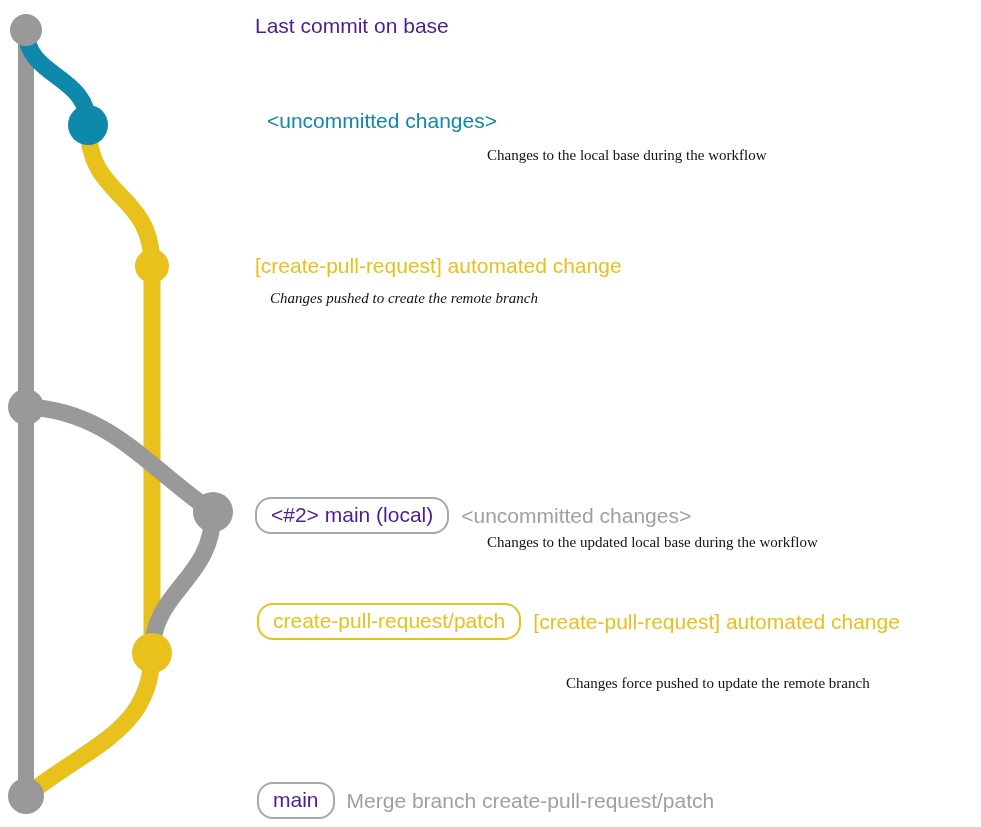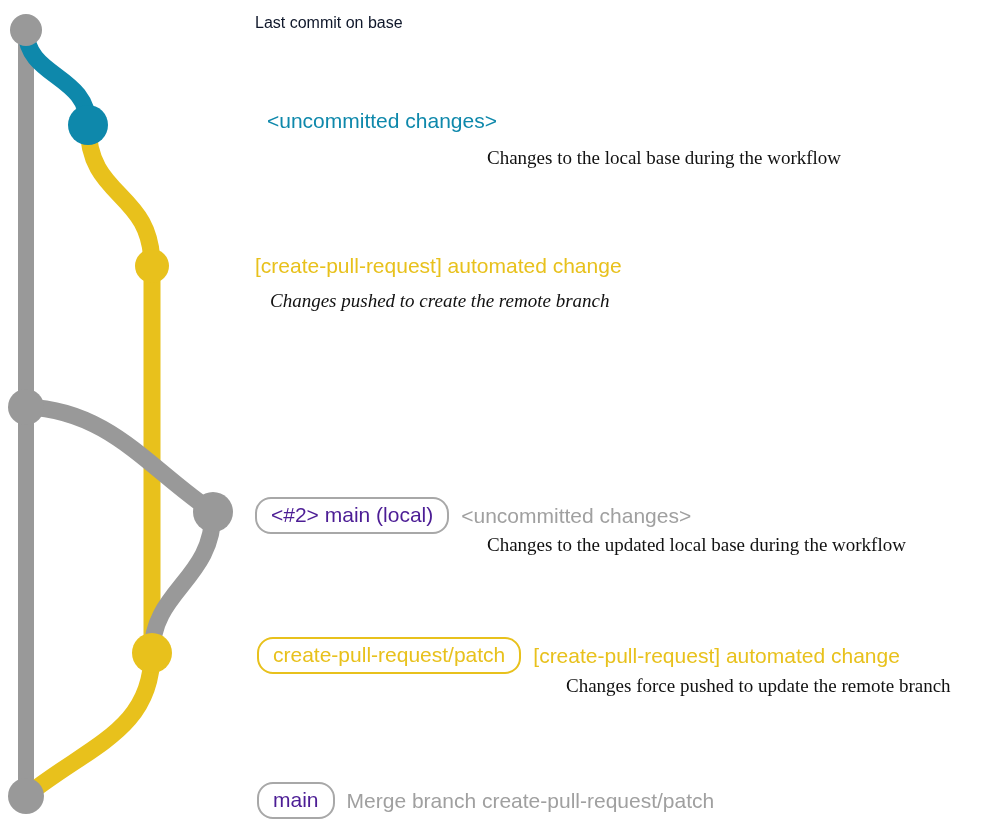--- a/index.html
+++ b/index.html
@@ -59,28 +59,28 @@
     line-height: 1.1;
     margin-left: 12px;
   }
   .subject.teal { color: #0e88ab; }
   .subject.yellow { color: #e8c11c; }
   .subject.gray { color: #a0a0a0; }
   .subject.nomargin { margin-left: 0; }
   .note {
     position: absolute;
     font-family: "Liberation Serif", serif;
-    font-size: 19px;
+    font-size: 15px;
     color: #111111;
     white-space: nowrap;
   }
   .plain-label {
     position: absolute;
-    font-size: 16px;
-    color: #0f172a;
+    font-size: 21px;
+    color: #4c1d95;
     white-space: nowrap;
     text-align: right;
   }
 </style>
 </head>
 <body>
 
 <div id="canvas">
 
   <svg id="graph" viewBox="0 0 981 827" xmlns="http://www.w3.org/2000/svg">
@@ -119,21 +119,21 @@
   </div>
   <div class="note" style="left:270px; top:290px;font-style:italic;">Changes pushed to create the remote branch</div>
 
 
   <div class="row" style="left:255px; top:497px;">
     <span class="ref-badge gray">&lt;#2&gt; main (local)</span>
     <span class="subject gray">&lt;uncommitted changes&gt;</span>
   </div>
   <div class="note" style="left:487px; top:534px;">Changes to the updated local base during the workflow</div>
 
-  <div class="row" style="left:257px; top:637px;justify-content:center;">
+  <div class="row" style="left:257px; top:603px;justify-content:center;">
     <span class="ref-badge yellow">create-pull-request/patch</span>
     <span class="subject yellow">[create-pull-request] automated change</span>
   </div>
   <div class="note" style="left:566px; top:675px;text-align:right;">Changes force pushed to update the remote branch</div>
 
   <div class="row" style="left:257px; top:782px;">
     <span class="ref-badge gray">main</span>
     <span class="subject gray">Merge branch create-pull-request/patch</span>
   </div>
 

